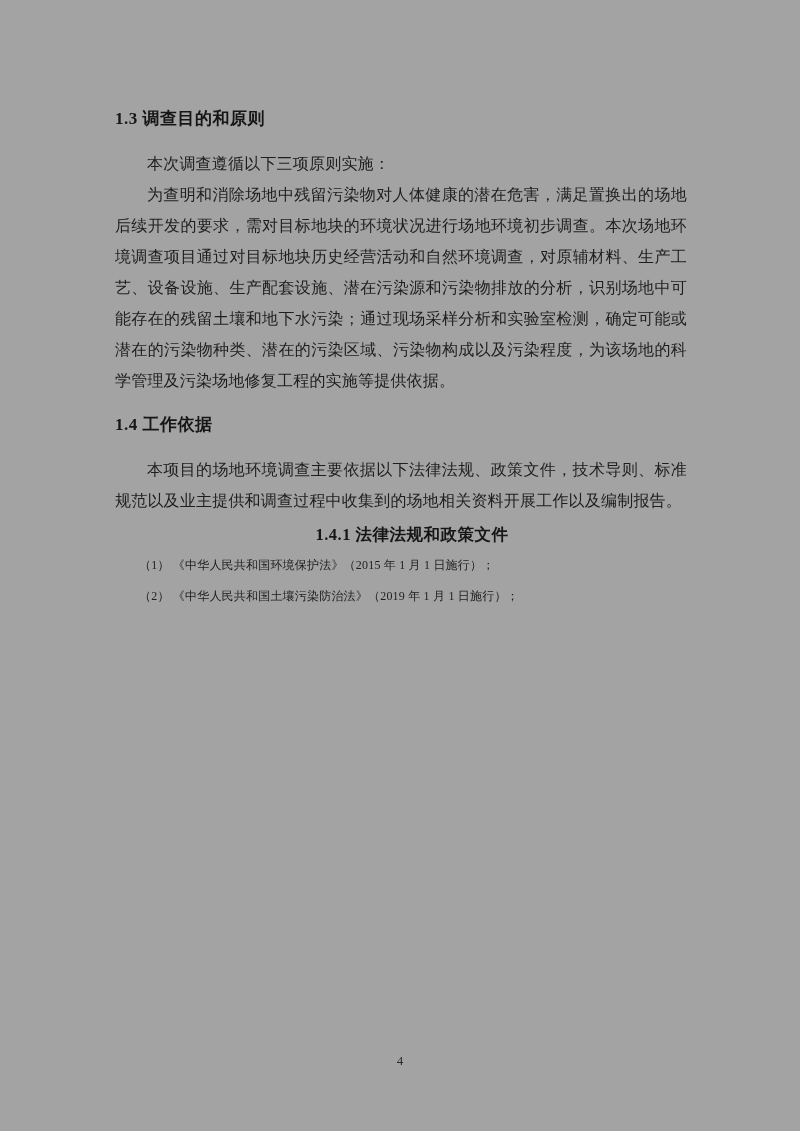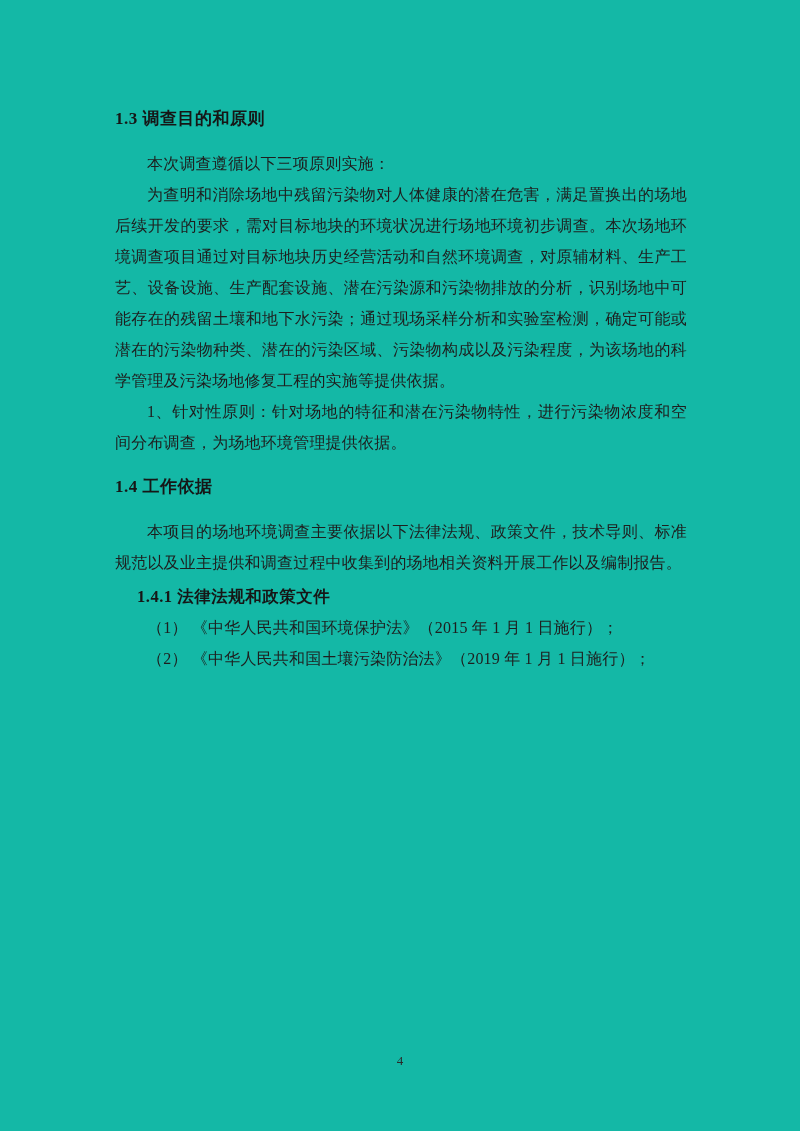--- a/index.html
+++ b/index.html
@@ -5,21 +5,21 @@
   html, body {
     margin: 0;
     padding: 0;
     background: #ffffff;
   }
   .page {
     position: relative;
     width: 800px;
     height: 1131px;
     margin: 0 auto;
-    background: #14b8a6;
+    background: #a3a3a3;
     color: #1e1e1e;
     font-family: "Liberation Serif", "DejaVu Serif", serif;
     overflow: hidden;
   }
   .content {
     position: absolute;
     top: 0;
     left: 115px;
     width: 572px;
     padding-top: 106px;
@@ -35,32 +35,33 @@
   .h2.second {
     margin-top: 16px;
   }
   .h3 {
     font-size: 16.5px;
     font-weight: bold;
     line-height: 30px;
     margin: 4px 0 0 22px;
     color: #161616;
     letter-spacing: 0.5px;
+    text-align: center;
   }
   .para {
     font-size: 16px;
     line-height: 31px;
     margin: 0;
     text-align: justify;
     text-indent: 2em;
     letter-spacing: 0.2px;
     color: #1e1e1e;
   }
   .list-item {
-    font-size: 16px;
+    font-size: 12px;
     line-height: 31px;
     margin: 0;
     text-indent: 2em;
     letter-spacing: 0.2px;
     white-space: nowrap;
     color: #1e1e1e;
   }
   .footer {
     position: absolute;
     left: 0;
@@ -80,21 +81,20 @@
 <div class="page">
   <div class="content">
 
     <h2 class="h2">1.3 调查目的和原则</h2>
 
 
     <p class="para">本次调查遵循以下三项原则实施：</p>
 
     <p class="para">为查明和消除场地中残留污染物对人体健康的潜在危害，满足置换出的场地后续开发的要求，需对目标地块的环境状况进行场地环境初步调查。本次场地环境调查项目通过对目标地块历史经营活动和自然环境调查，对原辅材料、生产工艺、设备设施、生产配套设施、潜在污染源和污染物排放的分析，识别场地中可能存在的残留土壤和地下水污染；通过现场采样分析和实验室检测，确定可能或潜在的污染物种类、潜在的污染区域、污染物构成以及污染程度，为该场地的科学管理及污染场地修复工程的实施等提供依据。</p>
 
-    <p class="para">1、针对性原则：针对场地的特征和潜在污染物特性，进行污染物浓度和空间分布调查，为场地环境管理提供依据。</p>
 
 
 
     <h2 class="h2 second">1.4 工作依据</h2>
 
     <p class="para">本项目的场地环境调查主要依据以下法律法规、政策文件，技术导则、标准规范以及业主提供和调查过程中收集到的场地相关资料开展工作以及编制报告。</p>
 
     <h3 class="h3">1.4.1 法律法规和政策文件</h3>
 
     <p class="list-item">（1） 《中华人民共和国环境保护法》（2015 年 1 月 1 日施行）；</p>

